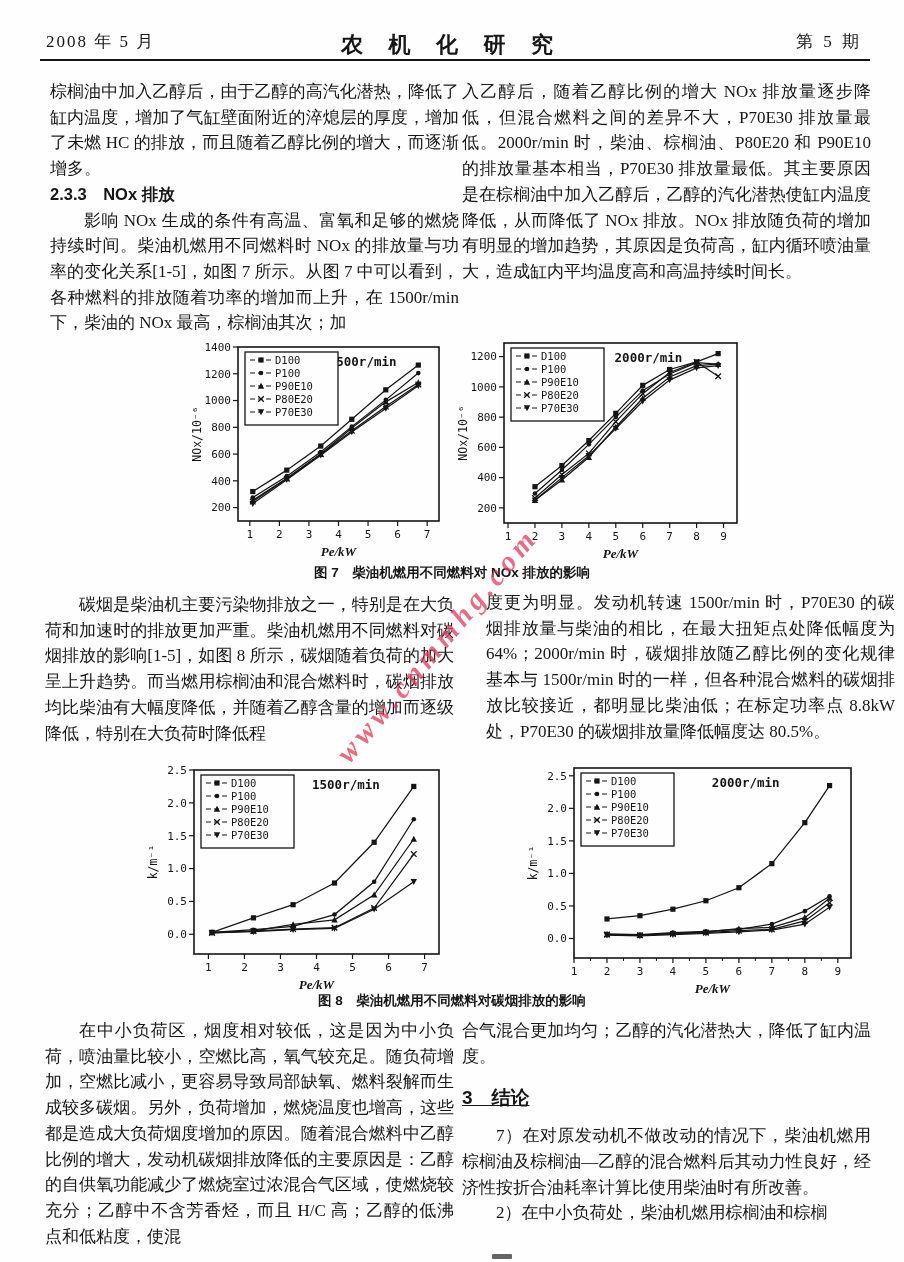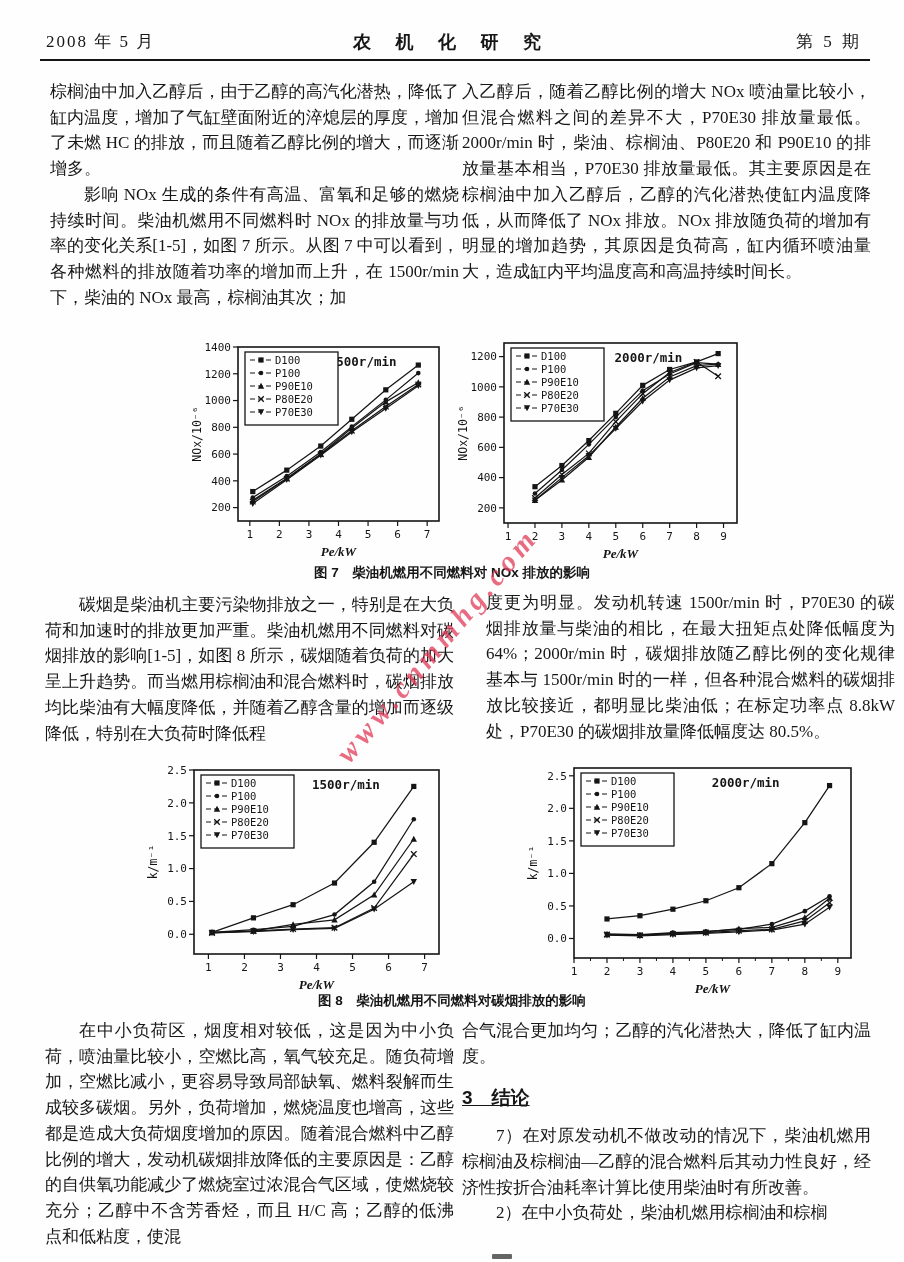--- a/index.html
+++ b/index.html
@@ -1,20 +1,20 @@
 <!DOCTYPE html>
 <html><head>
 <meta charset="utf-8">
 <style>
   html,body{margin:0;padding:0;background:#e8e8e8;}
   .page{position:relative;width:904px;height:1262px;background:#fefefe;overflow:hidden;
         font-family:"Liberation Serif","DejaVu Serif",serif;color:#161616;}
   .hdr{position:absolute;top:30px;font-size:17px;letter-spacing:2px;}
   .hdr-date{left:46px;}
-  .hdr-journal{left:0;right:0;text-align:center;font-weight:bold;font-size:18px;letter-spacing:10px;}
+  .hdr-journal{left:0;right:0;text-align:center;font-weight:bold;font-size:22px;letter-spacing:10px;}
   .hdr-issue{right:42px;letter-spacing:3px;}
   .hdr-rule{position:absolute;left:40px;right:34px;top:59px;border-top:2.5px solid #141414;}
   .col{position:absolute;width:409px;font-size:17px;line-height:25.7px;text-align:justify;}
   .col p{margin:0;}
   .col p.ind{text-indent:2em;}
   .h-sub{font-family:"Liberation Sans","DejaVu Sans",sans-serif;font-weight:bold;font-size:16.5px;}
   .h-big{font-family:"Liberation Sans","DejaVu Sans",sans-serif;font-weight:bold;font-size:19px;margin:16px 0 12px 0 !important;text-decoration:underline;}
   .lt{left:50px;top:79px;}  .rt{left:462px;top:79px;}
   .lm{left:45px;top:592px;} .rm{left:462px;top:590px;margin-left:24px;}
   .lb{left:45px;top:1018px;}.rb{left:462px;top:1018px;}
@@ -37,25 +37,26 @@
 
 <div class="page">
 
   <div class="hdr hdr-date">2008 年 5 月</div>
   <div class="hdr hdr-journal">农 机 化 研 究</div>
   <div class="hdr hdr-issue">第 5 期</div>
   <div class="hdr-rule"></div>
 
   <div class="col lt">
     <p>棕榈油中加入乙醇后，由于乙醇的高汽化潜热，降低了缸内温度，增加了气缸壁面附近的淬熄层的厚度，增加了未燃 HC 的排放，而且随着乙醇比例的增大，而逐渐增多。</p>
+    <p class="h-sub">2.3.3　NOx 排放</p>
     <p class="ind">影响 NOx 生成的条件有高温、富氧和足够的燃烧持续时间。柴油机燃用不同燃料时 NOx 的排放量与功率的变化关系[1-5]，如图 7 所示。从图 7 中可以看到，各种燃料的排放随着功率的增加而上升，在 1500r/min 下，柴油的 NOx 最高，棕榈油其次；加</p>
   </div>
 
   <div class="col rt">
-    <p>入乙醇后，随着乙醇比例的增大 NOx 喷油量比较小，但混合燃料之间的差异不大，P70E30 排放量最低。2000r/min 时，柴油、棕榈油、P80E20 和 P90E10 的排放量基本相当，P70E30 排放量最低。其主要原因是在棕榈油中加入乙醇后，乙醇的汽化潜热使缸内温度降低，从而降低了 NOx 排放。NOx 排放随负荷的增加有明显的增加趋势，其原因是负荷高，缸内循环喷油量大，造成缸内平均温度高和高温持续时间长。</p>
+    <p>入乙醇后，随着乙醇比例的增大 NOx 排放量逐步降低，但混合燃料之间的差异不大，P70E30 排放量最低。2000r/min 时，柴油、棕榈油、P80E20 和 P90E10 的排放量基本相当，P70E30 排放量最低。其主要原因是在棕榈油中加入乙醇后，乙醇的汽化潜热使缸内温度降低，从而降低了 NOx 排放。NOx 排放随负荷的增加有明显的增加趋势，其原因是负荷高，缸内循环喷油量大，造成缸内平均温度高和高温持续时间长。</p>
   </div>
 
   <div class="chart ch-a">
       <svg width="258" height="221" viewBox="0 0 258 221">
         <rect x="48" y="7" width="201" height="174" fill="none" stroke="#151515" stroke-width="1.6"></rect>
         <line x1="48" y1="167.6153846153846" x2="43" y2="167.6153846153846" stroke="#151515" stroke-width="1.2"></line>
         <text x="41" y="171.41538461538462" text-anchor="end" font-size="11" fill="#151515" font-family="&quot;DejaVu Sans Mono&quot;,&quot;Liberation Mono&quot;,monospace">200</text>
         <line x1="48" y1="140.84615384615384" x2="43" y2="140.84615384615384" stroke="#151515" stroke-width="1.2"></line>
         <text x="41" y="144.64615384615385" text-anchor="end" font-size="11" fill="#151515" font-family="&quot;DejaVu Sans Mono&quot;,&quot;Liberation Mono&quot;,monospace">400</text>
         <line x1="48" y1="114.07692307692308" x2="43" y2="114.07692307692308" stroke="#151515" stroke-width="1.2"></line>

